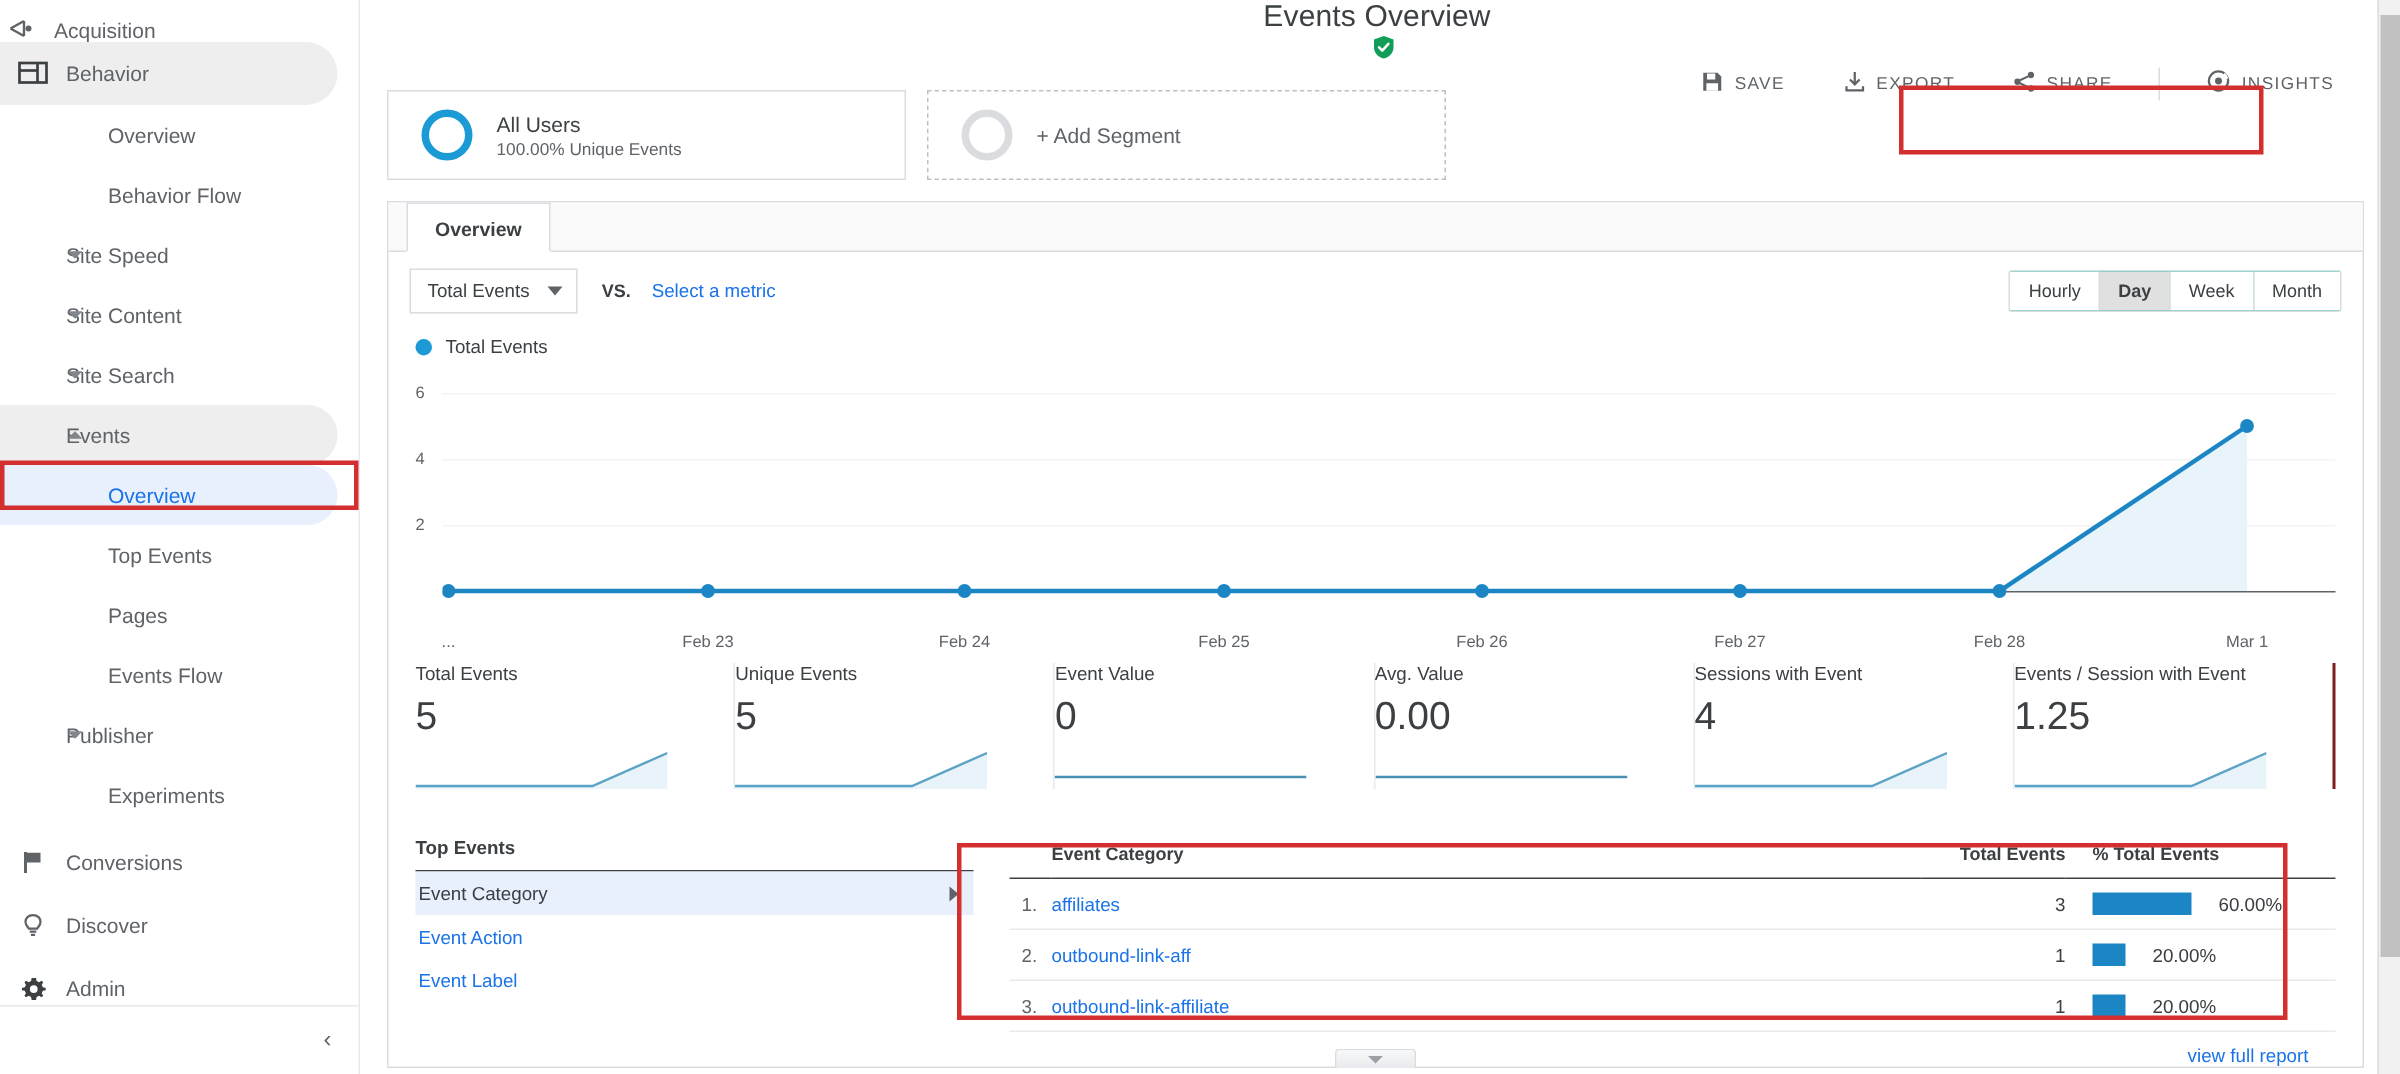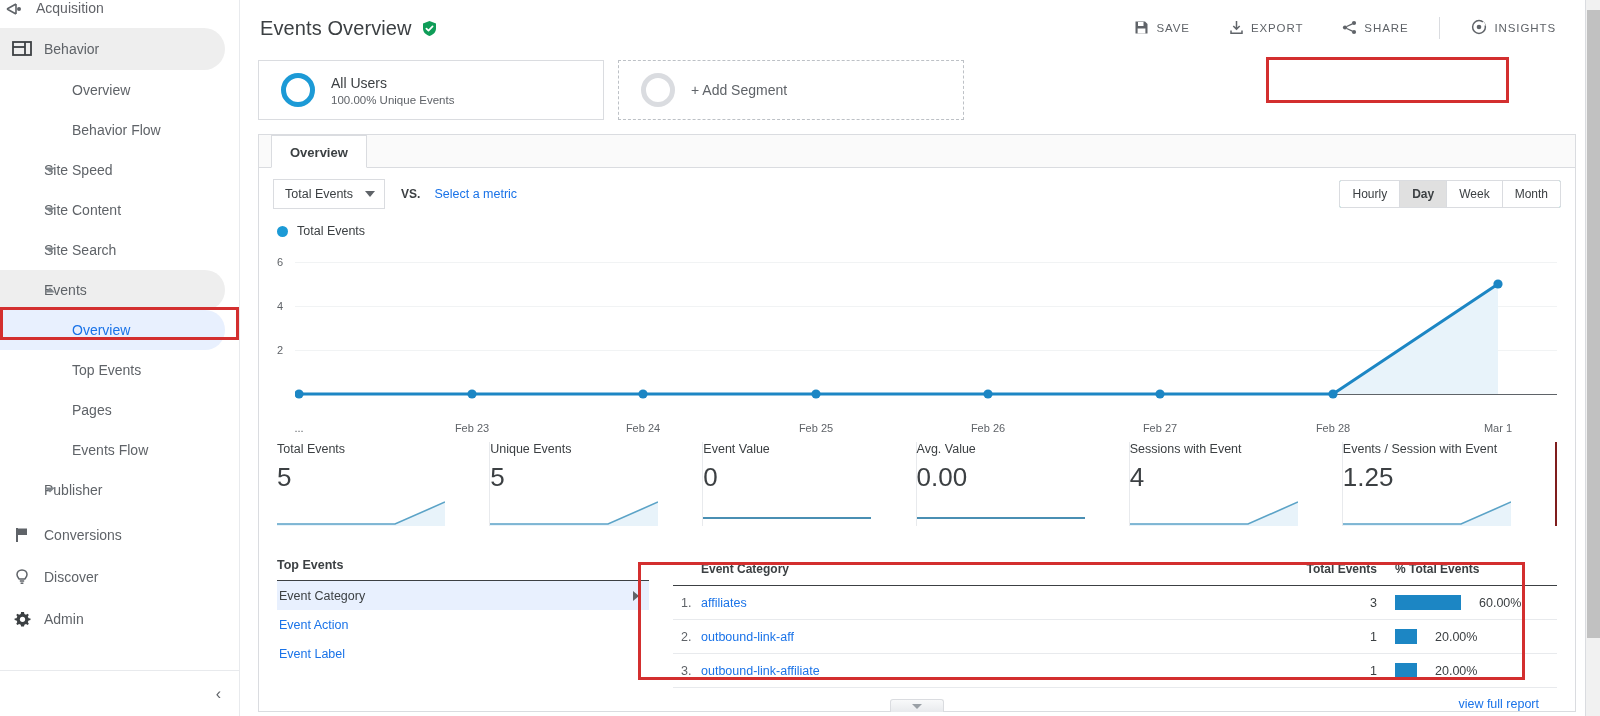--- a/index.html
+++ b/index.html
@@ -11,21 +11,21 @@
   }
   #app { position: relative; width: 1600px; height: 716px; display: flex; }
 
   
   .sidebar {
     width: 240px; min-width: 240px; height: 716px;
     background: #fff; position: relative;
     border-right: 1px solid #e8eaed;
   }
   .nav-top-row {
-    display: flex; align-items: flex-start; height: 28px;
+    display: flex; align-items: flex-end; height: 28px;
     padding-left: 18px; color: #616368; font-size: 14px;
   }
   .nav-item {
     display: flex; align-items: center; height: 42px;
     font-size: 14px; color: #5f6368; cursor: pointer;
     position: relative;
   }
   .nav-item .ico {
     width: 44px; min-width: 44px; display: flex;
     align-items: center; justify-content: center;
@@ -73,21 +73,21 @@
 
   
   .main {
     flex: 1; height: 716px; position: relative;
     background: #fff; overflow: hidden;
   }
   .main-inner { padding: 0 24px 0 18px; }
 
   .page-head {
     display: flex; align-items: center;
-    height: 56px; padding-left: 2px;
+    height: 56px; padding-left: 2px; flex-direction: column;
   }
   .page-title {
     font-size: 20px; color: #3c4043; font-weight: 400;
     letter-spacing: .1px;
   }
   .shield { margin-left: 9px; display: flex; align-items: center; }
   .head-actions {
     margin-left: auto; display: flex; align-items: center;
     gap: 11px; padding-right: 6px;
   }
@@ -330,20 +330,23 @@
     </div>
     <div class="nav-sub">
       <span>Pages</span>
     </div>
     <div class="nav-sub">
       <span>Events Flow</span>
     </div>
     <div class="nav-sub group">
       <span class="caret"></span>
       <span>Publisher</span>
+    </div>
+    <div class="nav-sub">
+      <span>Experiments</span>
     </div>
 
     <div class="nav-item" style="margin-top:4px;">
       <span class="ico">
         <svg width="18" height="18" viewBox="0 0 18 18">
             <path d="M4 2 L4 16" stroke="#5f6368" stroke-width="2"></path>
             <path d="M5 2.5 L14 2.5 L14 9 L5 9 Z" fill="#5f6368"></path>
           </svg>
       </span>
       <span>Conversions</span>

